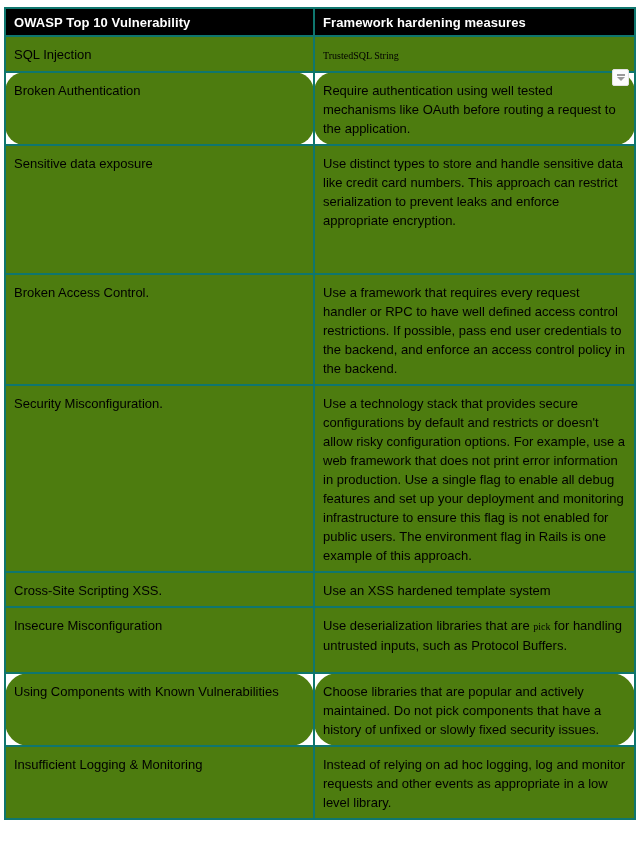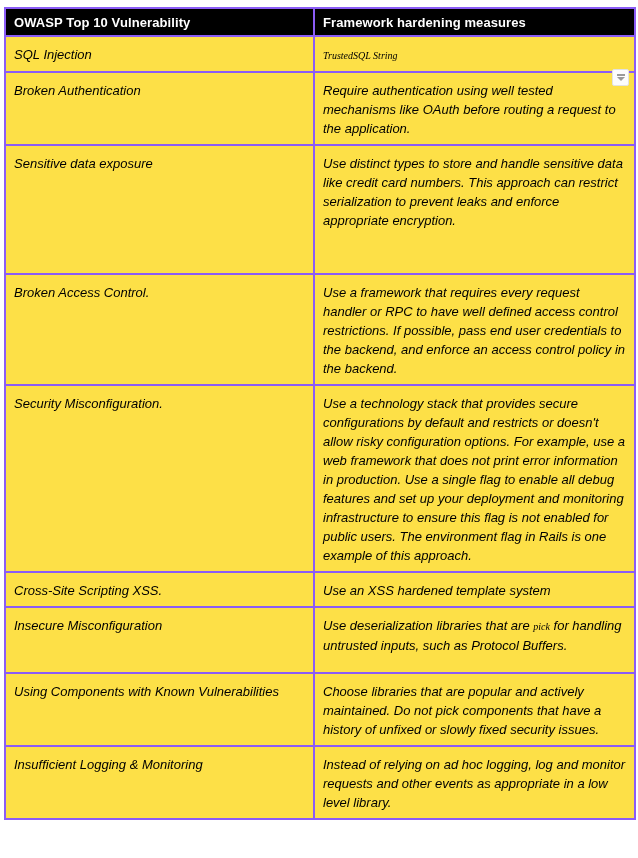--- a/index.html
+++ b/index.html
@@ -17,56 +17,55 @@
     background: #ffffff;
   }
   table.owasp {
     border-collapse: collapse;
     width: 630px;
     table-layout: fixed;
   }
   table.owasp col.c1 { width: 309px; }
   table.owasp col.c2 { width: 321px; }
   table.owasp th, table.owasp td {
-    border: 2px solid #8b5cf6;
+    border: 2px solid #0f766e;
     vertical-align: top;
     text-align: left;
     margin-top: 8px;
   }
   table.owasp th {
     background: #000000;
     color: #ffffff;
     font-size: 13px;
     font-weight: bold;
     padding: 6px 8px 5px 8px;
     height: 27px;
     letter-spacing: 0.1px;
   }
   table.owasp td {
     padding: 8px 8px 6px 8px;
     font-size: 13px;
     line-height: 19px;
-    background: #fde047;
-    font-style: italic;
+    background: #4d7c0f;
   }
   .serif {
     font-family: "Liberation Serif", "DejaVu Serif", serif;
     font-size: 10px;
   }
   .sans { font-family: "Liberation Sans", "DejaVu Sans", sans-serif; }
   
   .row-0 td { height: 36px; }
-  .row-1 td { height: 71px; }
+  .row-1 td { height: 71px; border-radius: 20px; }
   .row-2 td { height: 129px; }
   .row-3 td { height: 46px; }
   .row-4 td { height: 104px; }
   .row-5 td { height: 176px; }
   .row-6 td { height: 34px; }
   .row-7 td { height: 66px; }
-  .row-8 td { height: 64px; }
+  .row-8 td { height: 64px; border-radius: 24px; }
   .row-9 td { height: 66px; }
 
   .scroll-marker {
     position: absolute;
     top: 69px;
     right: 9px;
     width: 17px;
     height: 17px;
     background: #fcfcfc;
     border: 1px solid #e2e2e2;

